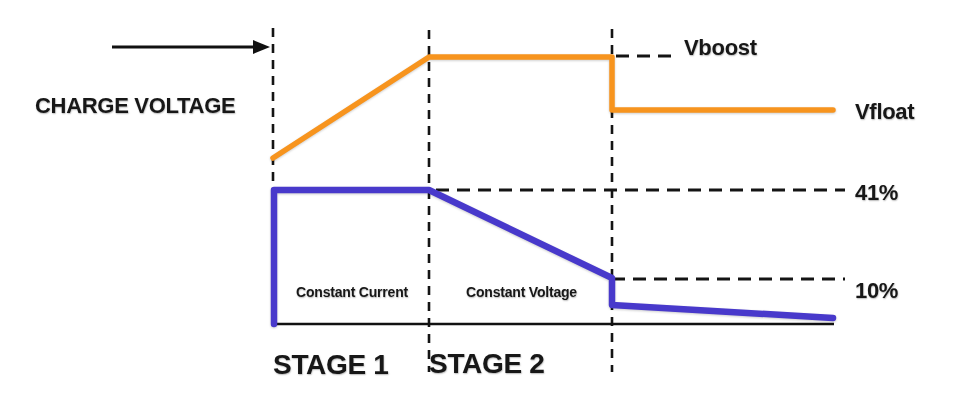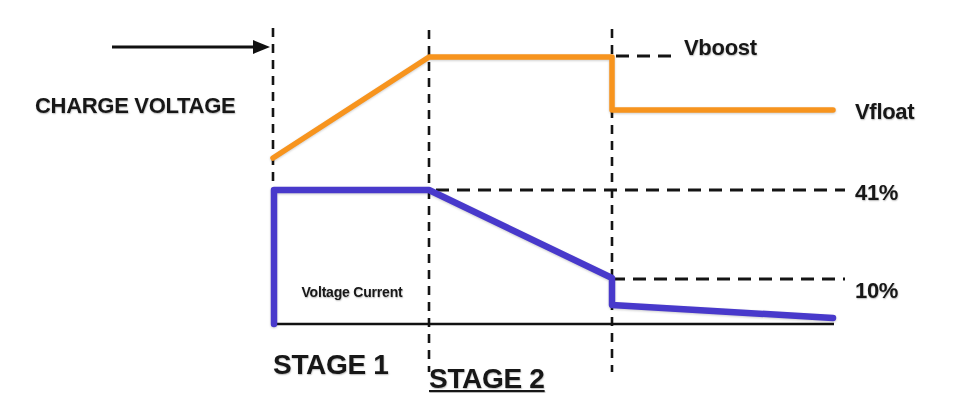--- a/index.html
+++ b/index.html
@@ -27,21 +27,21 @@
 
   
   .pos-start        { left: 35px;  top: 36px; }
   .pos-voltage      { left: 35px;  top: 95px; }
   .pos-current      { left: 35px;  top: 278px; }
   .pos-vboost       { left: 684px; top: 37px; }
   .pos-vfloat       { left: 855px; top: 101px; }
   .pos-100          { left: 855px; top: 182px; }
   .pos-10           { left: 855px; top: 280px; }
   .pos-stage1       { left: 273px; width: 156px; top: 351px; }
-  .pos-stage2       { left: 429px; width: 183px; top: 365px; text-decoration: underline; }
+  .pos-stage2       { left: 429px; width: 183px; top: 350px; }
   .pos-stage3       { left: 612px; width: 221px; top: 351px; }
   .pos-cc           { left: 275px; width: 154px; top: 285px; }
   .pos-cv           { left: 431px; width: 181px; top: 285px; }
 
   
   .dash        { stroke: #141414; fill: none; }
   .dash-v      { stroke-width: 2.6; stroke-dasharray: 9 7; }
   .dash-h      { stroke-width: 3;   stroke-dasharray: 13 8; }
   .baseline    { stroke: #111111; stroke-width: 2.6; fill: none; }
   .arrow-line  { stroke: #111111; stroke-width: 3.2; fill: none; }
@@ -73,18 +73,19 @@
       </g>
   </svg>
 
   <div class="lbl big pos-voltage">CHARGE VOLTAGE</div>
 
   <div class="lbl big pos-vboost">Vboost</div>
   <div class="lbl big pos-vfloat">Vfloat</div>
   <div class="lbl big pos-100">41%</div>
   <div class="lbl big pos-10">10%</div>
 
-  <div class="lbl mode pos-cc">Voltage Current</div>
+  <div class="lbl mode pos-cc">Constant Current</div>
+  <div class="lbl mode pos-cv">Constant Voltage</div>
 
   <div class="lbl stage pos-stage1">STAGE 1</div>
   <div class="lbl stage pos-stage2">STAGE 2</div>
 
 </div>
 
 </body></html>

